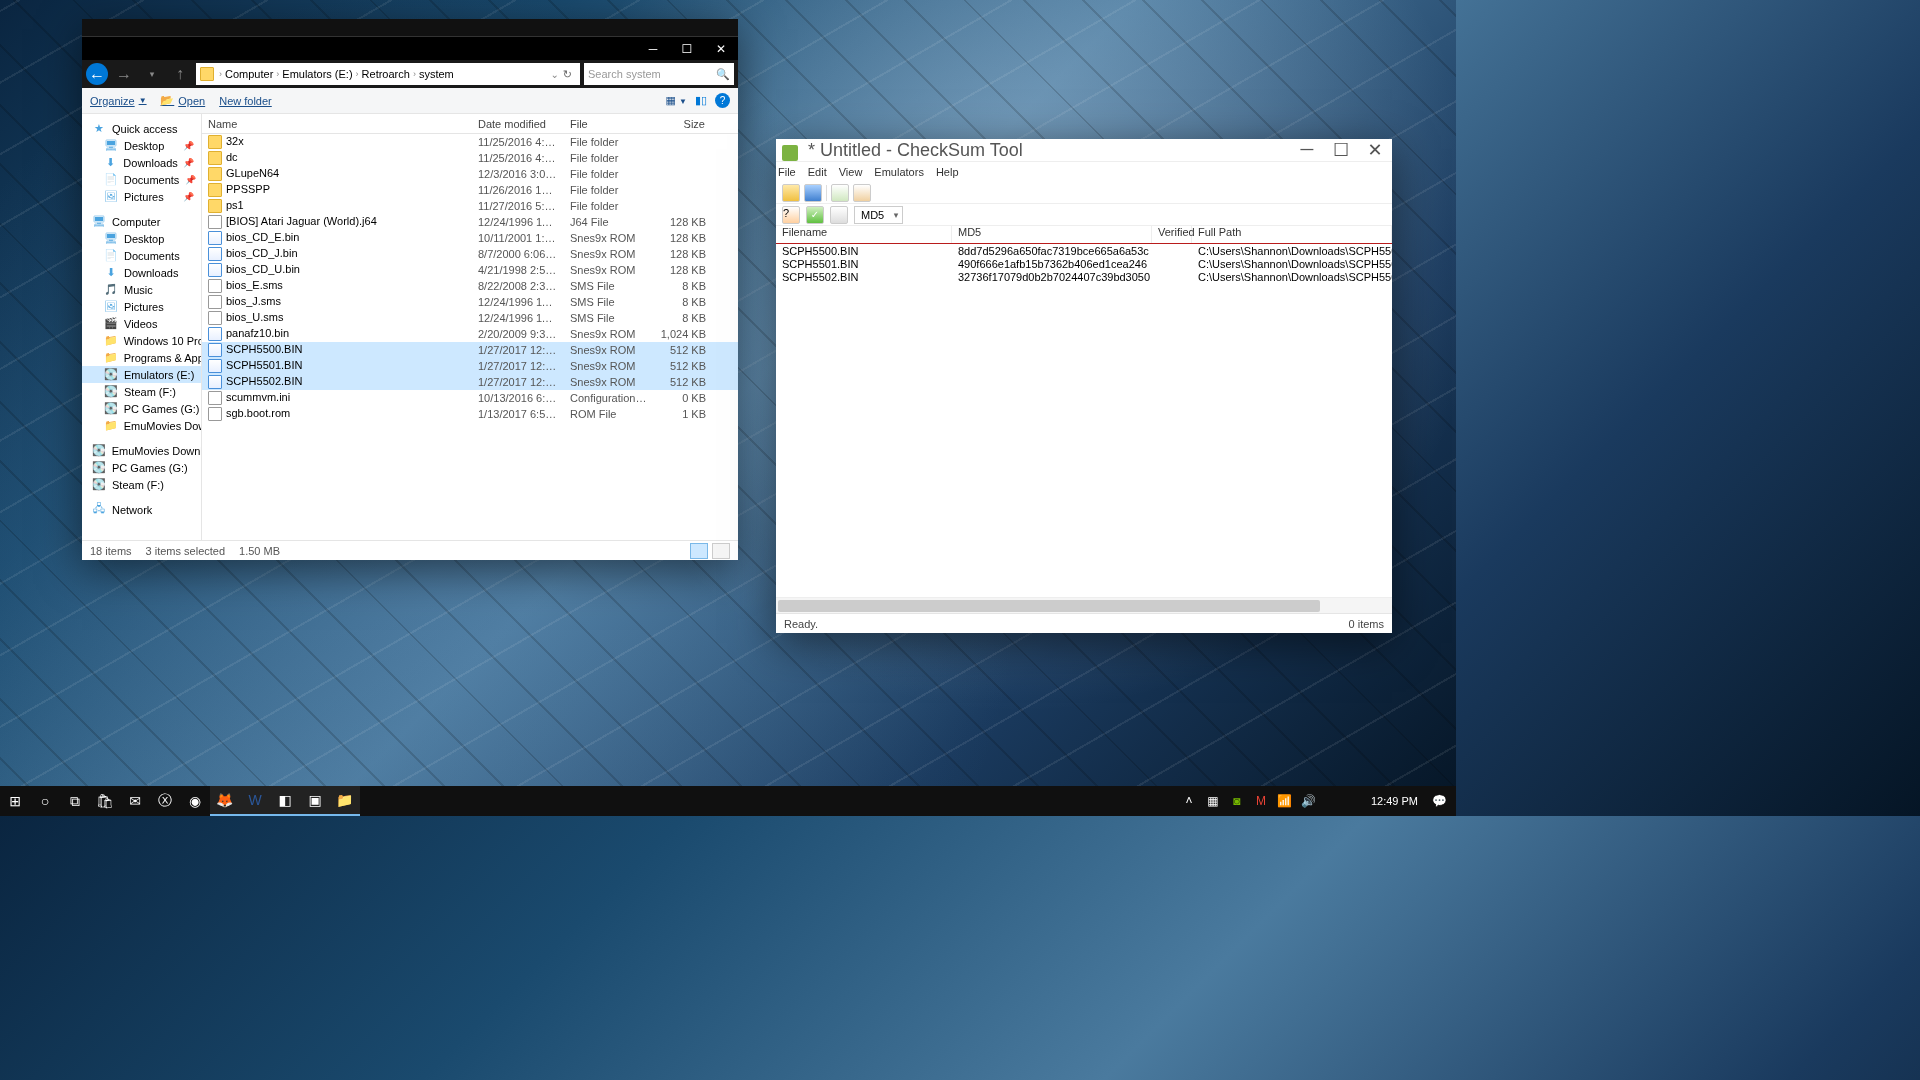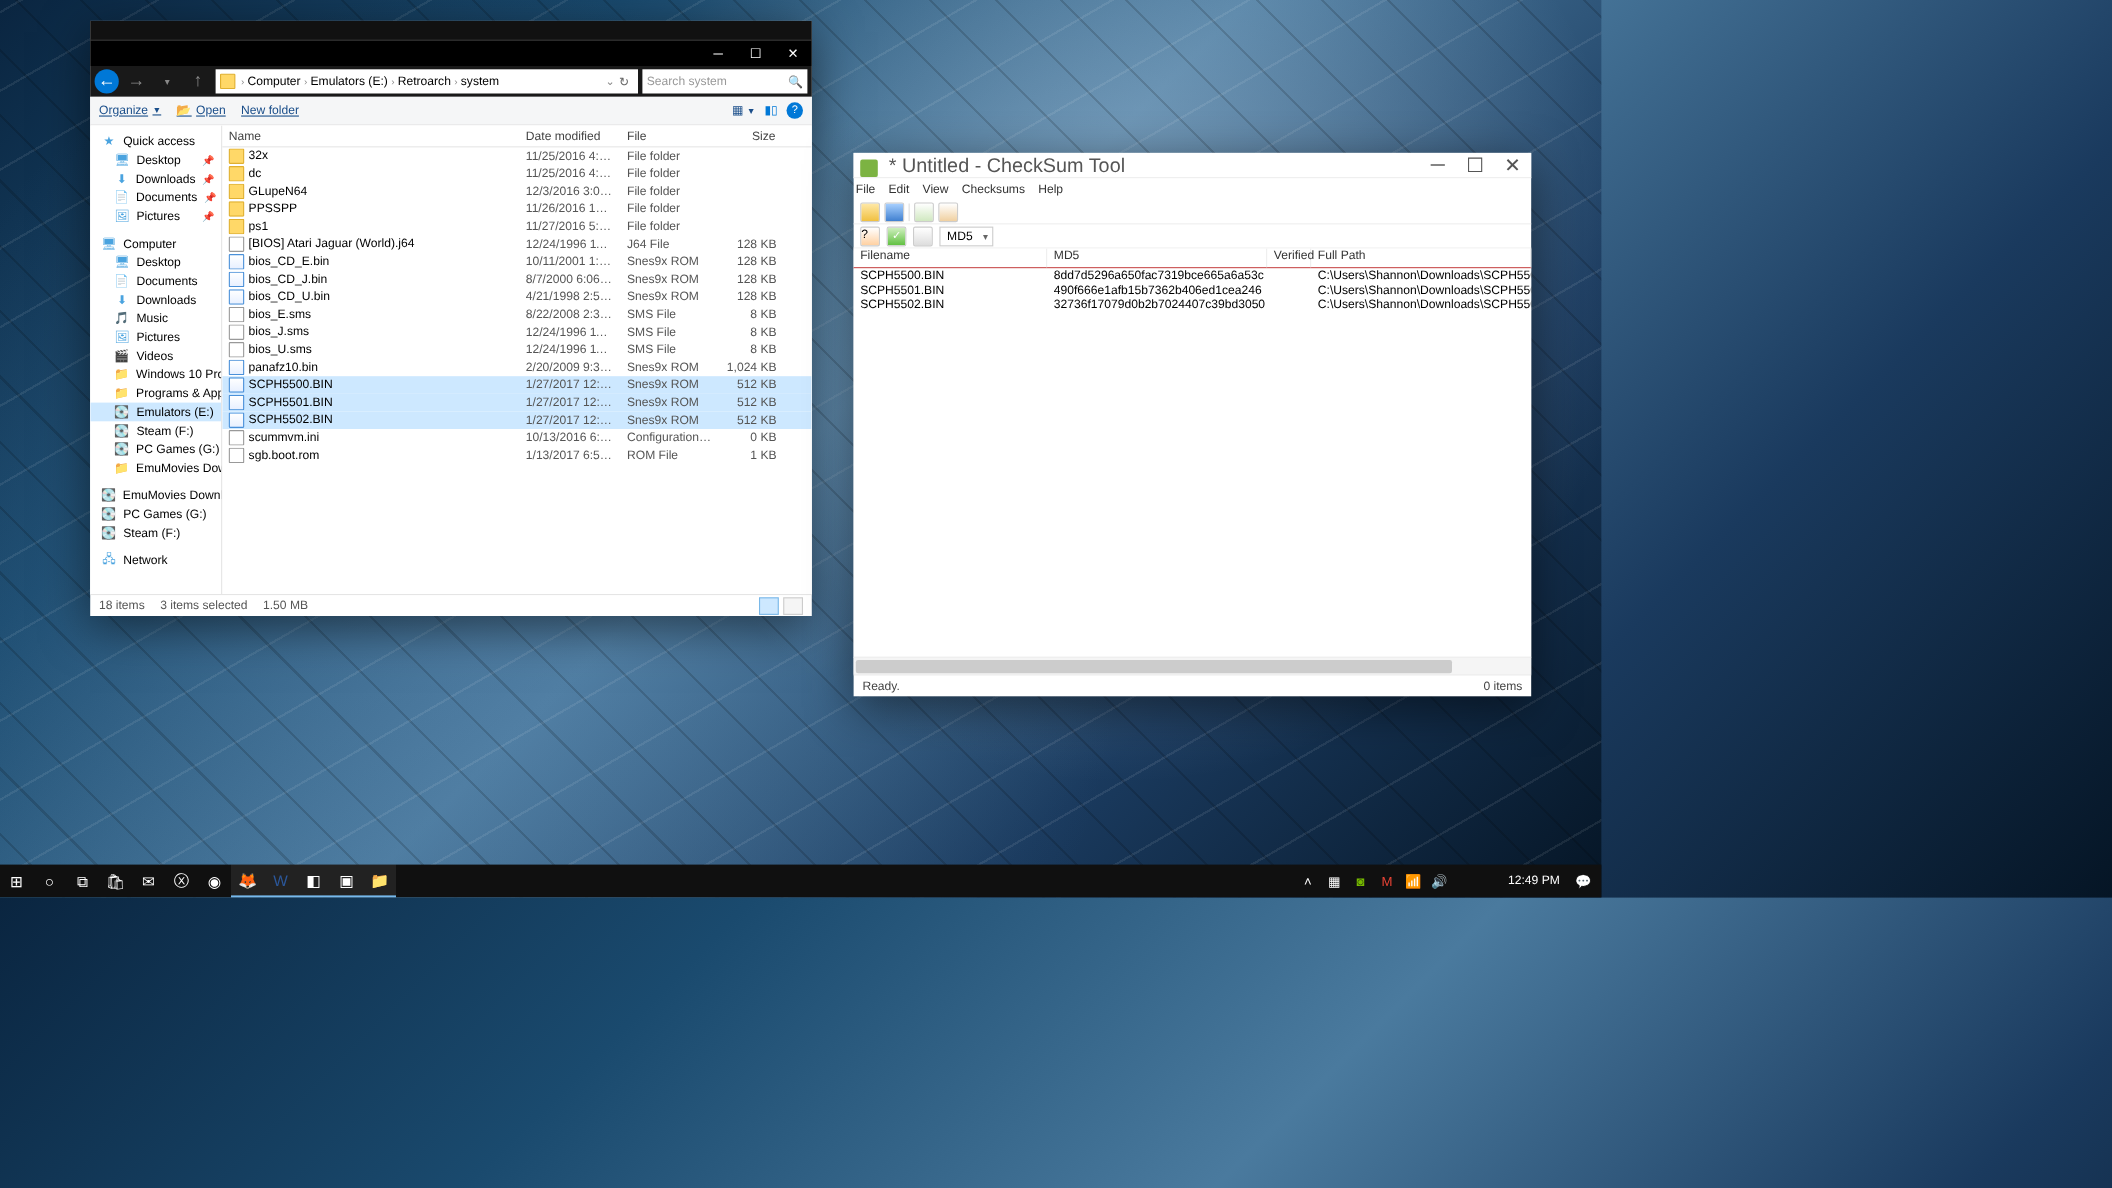--- a/index.html
+++ b/index.html
@@ -392,21 +392,21 @@
     <div class="winbtns">
       <div class="winbtn winbtn-light">─</div>
       <div class="winbtn winbtn-light">☐</div>
       <div class="winbtn winbtn-light">✕</div>
     </div>
   </div>
   <div class="menubar">
     <span>File</span>
     <span>Edit</span>
     <span>View</span>
-    <span>Checksums</span>
+    <span>Emulators</span>
     <span>Help</span>
   </div>
   <div class="toolbar">
     <div class="tbtn" style="background:linear-gradient(#ffe9a8,#f0c040);"></div>
     <div class="tbtn" style="background:linear-gradient(#a8d0ff,#4080d0);"></div>
     <div style="width:1px;height:16px;background:#ddd;"></div>
     <div class="tbtn" style="background:linear-gradient(#fff,#d0e8c0);"></div>
     <div class="tbtn" style="background:linear-gradient(#fff,#f0d0a0);"></div>
   </div>
   <div class="toolbar2">

